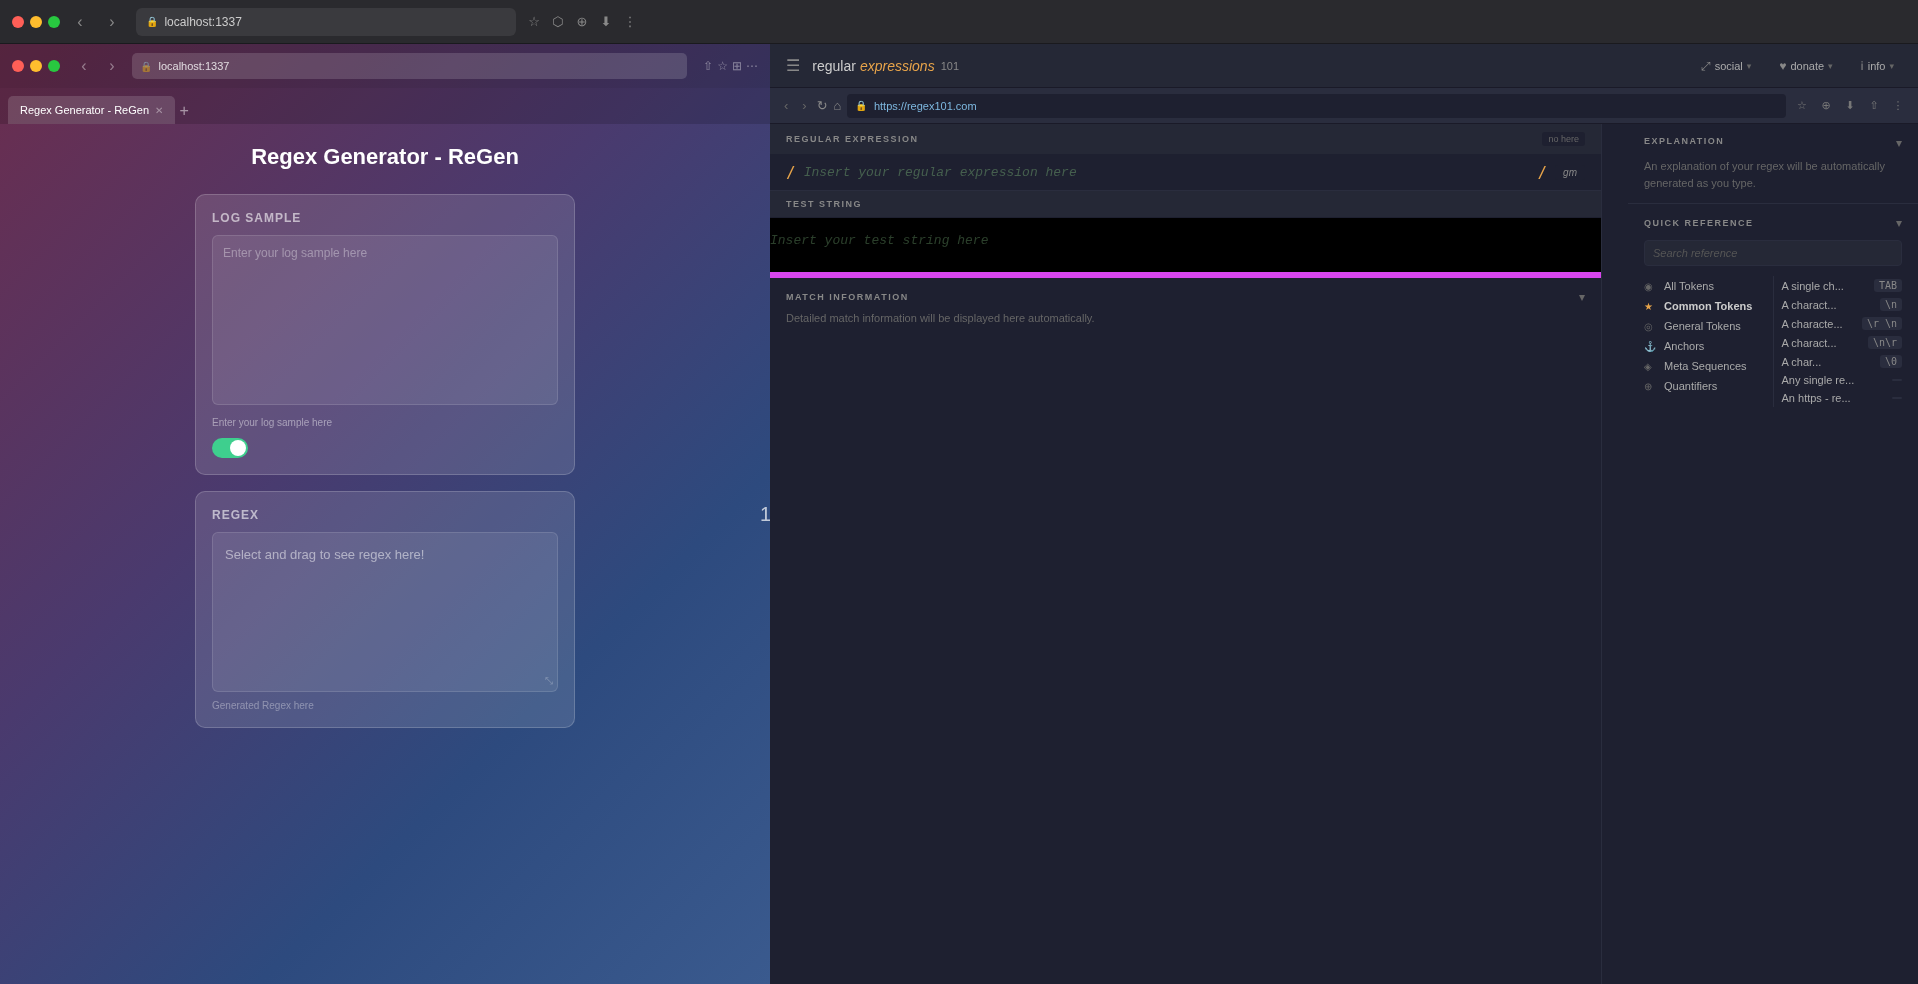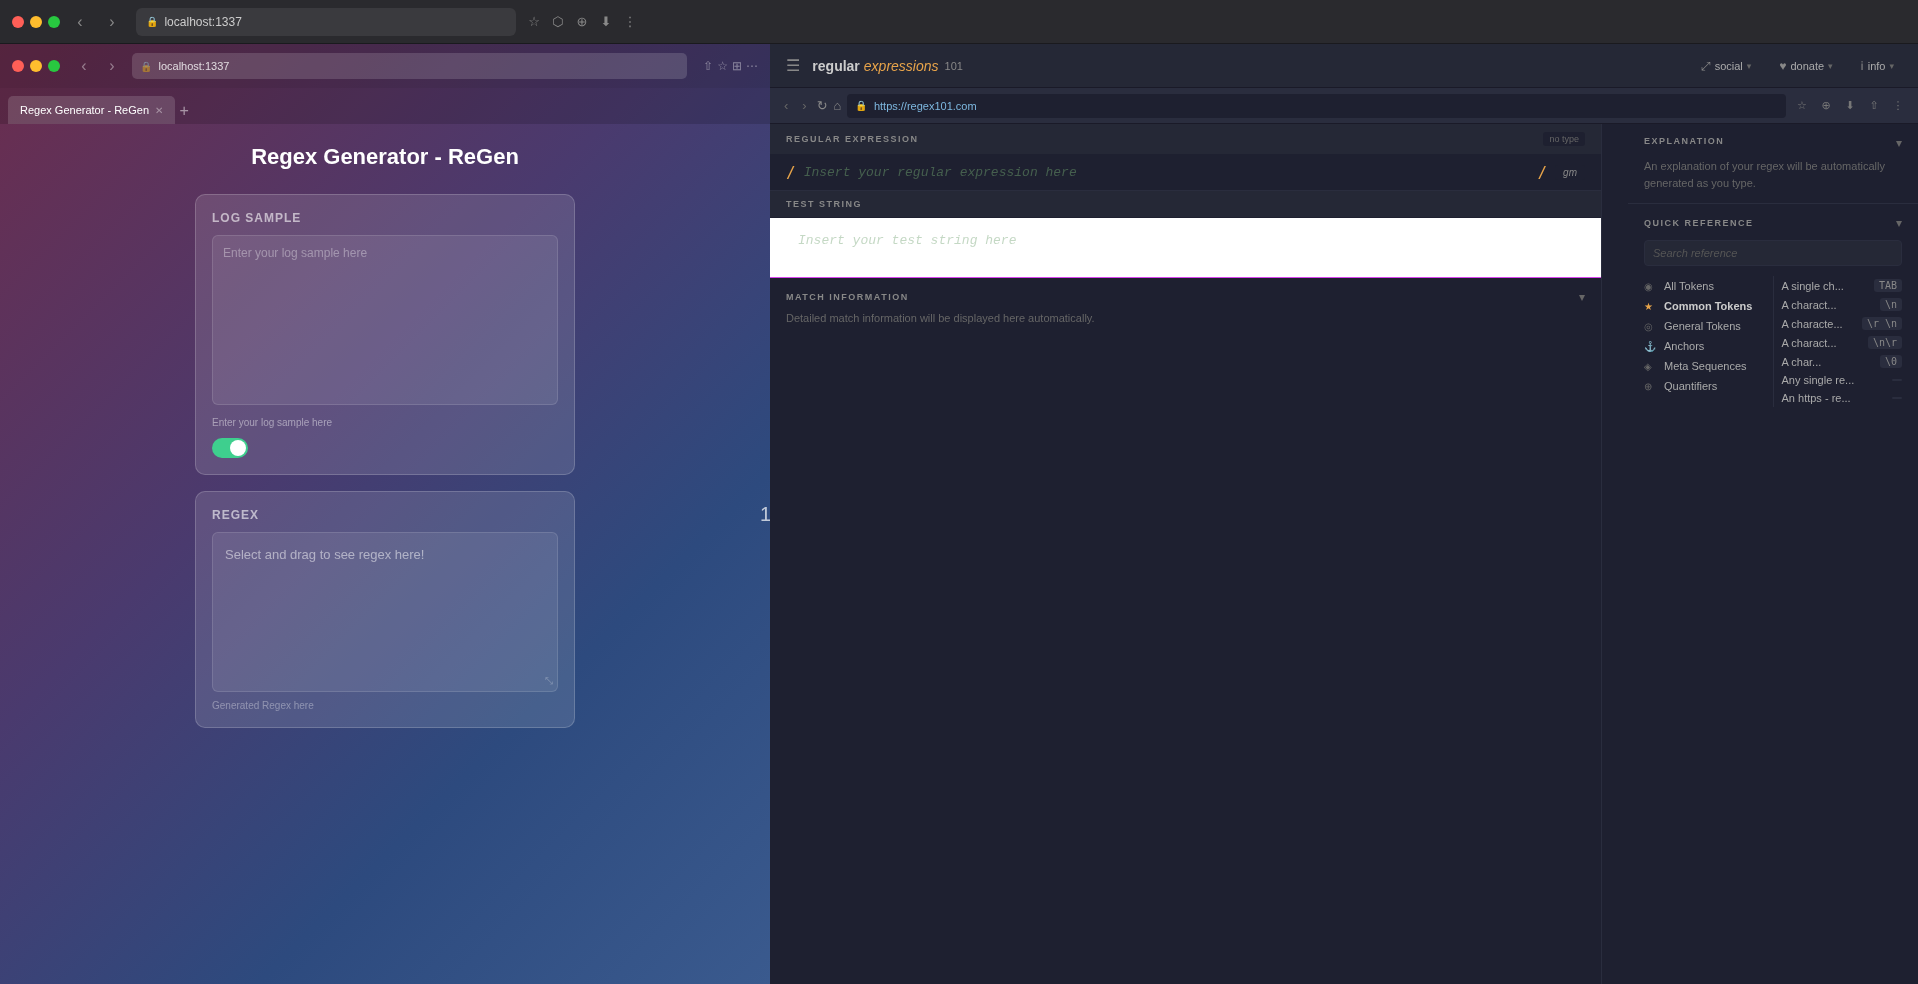--- a/index.html
+++ b/index.html
@@ -329,21 +329,21 @@
 
     .regex-logo {
       display: flex;
       align-items: center;
       gap: 4px;
     }
 
     .logo-regular {
       color: #ccc;
       font-size: 14px;
-      font-weight: 700;
+      font-weight: 400;
     }
 
     .logo-expressions {
       color: #e8a44a;
       font-size: 14px;
       font-style: italic;
       font-weight: 400;
     }
 
     .logo-101 {
@@ -513,24 +513,24 @@
       font-size: 13px;
       font-family: 'Courier New', monospace;
       font-style: italic;
     }
 
     .regex-input-field::placeholder {
       color: rgba(107, 158, 107, 0.5);
     }
 
     .test-string-area {
-      background: #ffffff;
-      padding: 12px 28px;
+      background: #000000;
+      padding: 12px 0;
       min-height: 60px;
-      border-bottom: 1px solid #d946ef;
+      border-bottom: 6px solid #d946ef;
     }
 
     .test-string-input {
       background: transparent;
       border: none;
       outline: none;
       color: #6b9e6b;
       font-size: 13px;
       font-family: 'Courier New', monospace;
       font-style: italic;
@@ -844,21 +844,21 @@
           <div class="toolbar-icon">⋮</div>
         </div>
       </div>
 
       <div class="regex-main">
 
         <div class="regex-left">
 
           <div class="section-header">
             <span class="section-label">REGULAR EXPRESSION</span>
-            <span class="no-match-badge">no type</span>
+            <span class="no-match-badge">no here</span>
           </div>
 
           <div class="regex-input-row">
             <span class="regex-slash">/</span>
             <input class="regex-input-field" type="text" placeholder="Insert your regular expression here" style="">
             <span class="regex-slash">/</span>
             <span class="flags-badge">gm</span>
           </div>
 
           <div class="section-header">

